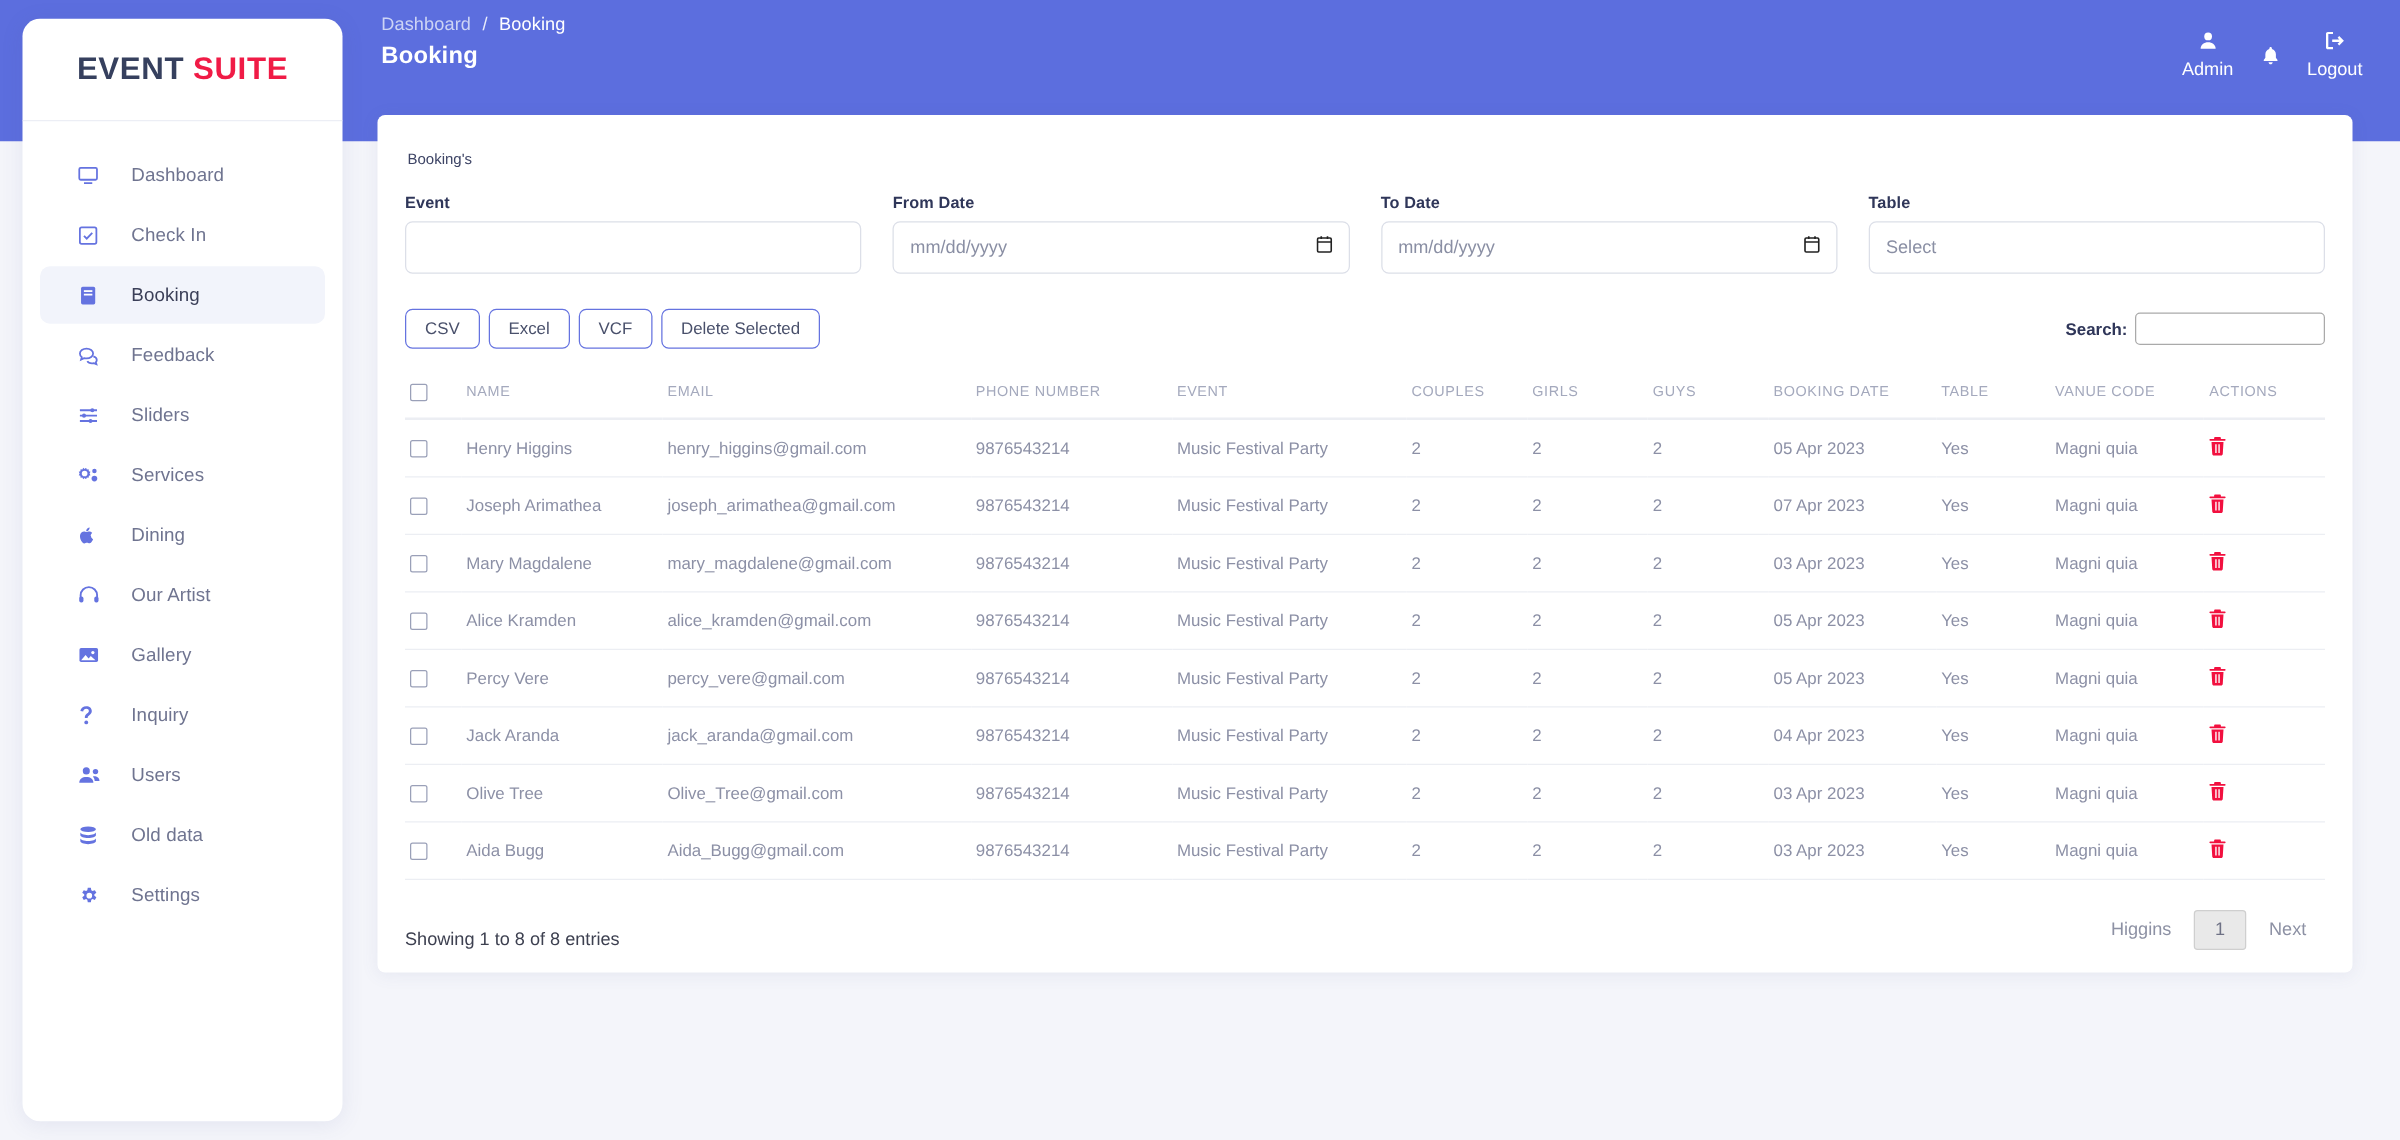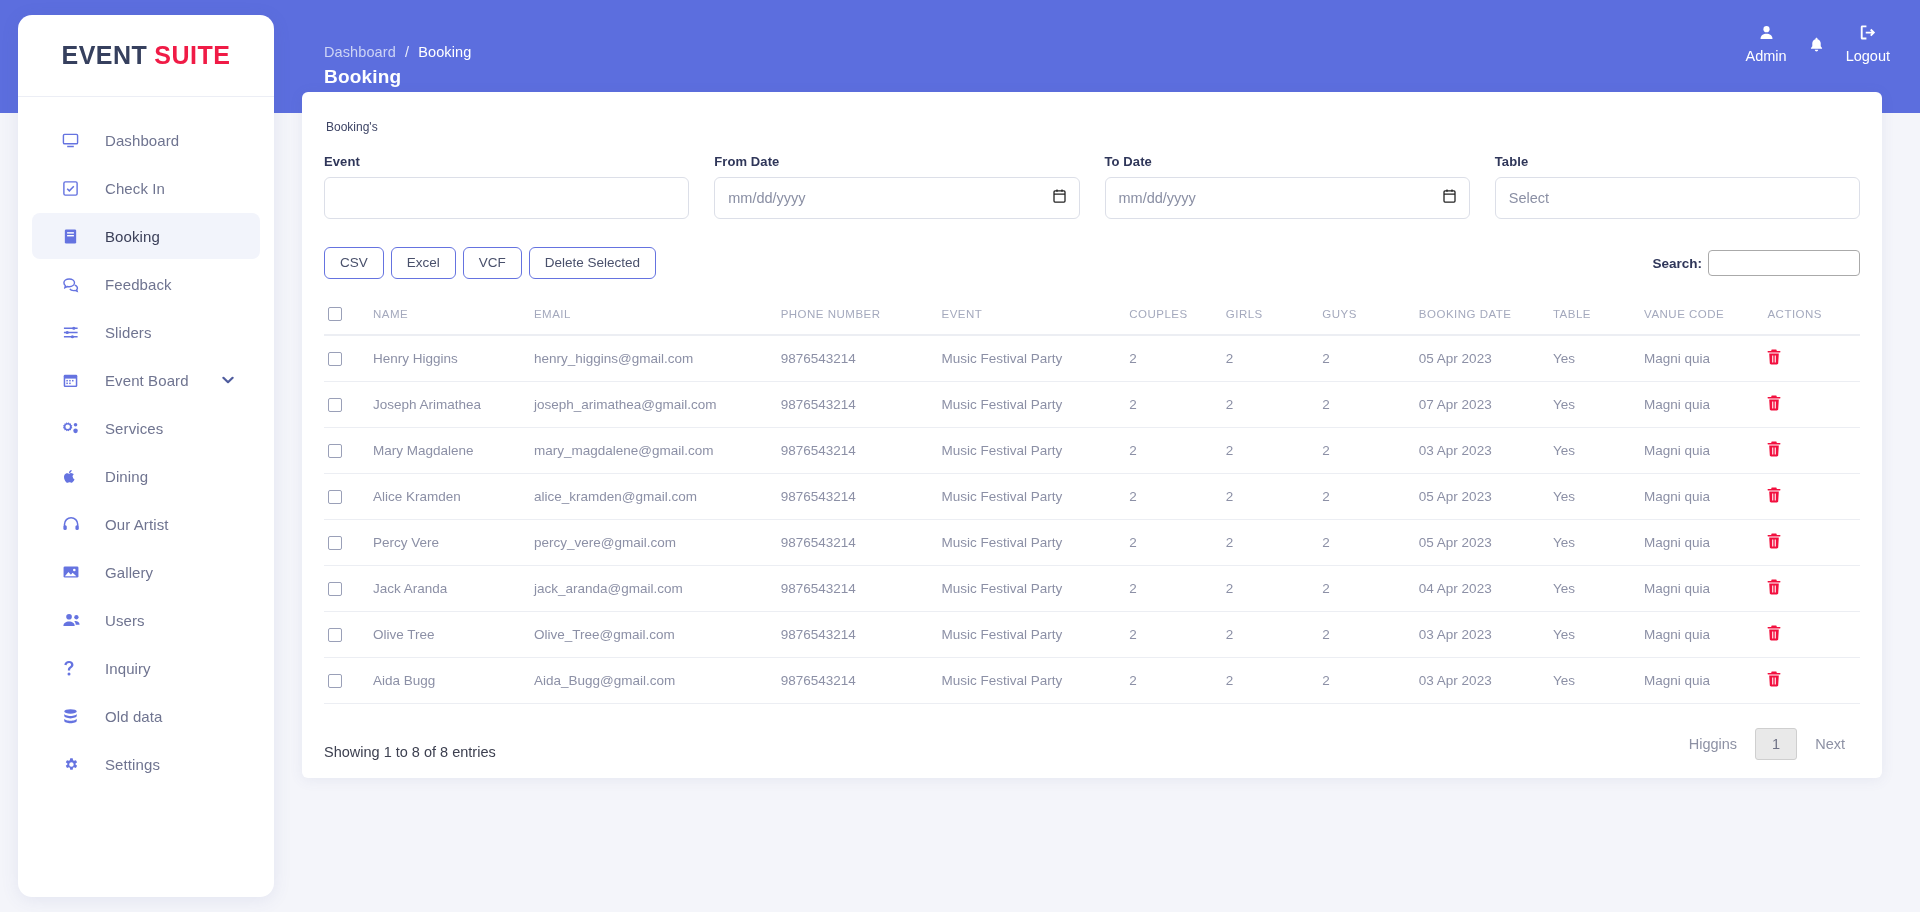--- a/index.html
+++ b/index.html
@@ -16,21 +16,21 @@
   }
   
   .header-band {
     position: absolute;
     left: 0; top: 0;
     width: 1920px; height: 113px;
     background: #5c6ede;
   }
   .breadcrumb-wrap {
     position: absolute;
-    left: 324px; top: 12px; margin-top: 32px;
+    left: 305px; top: 12px;
   }
   .breadcrumb {
     font-size: 14.5px;
     color: #d5daf6;
     letter-spacing: .1px;
     white-space: nowrap;
   }
   .breadcrumb .crumb-link { color: #cdd4f5; }
   .breadcrumb .crumb-sep { color: #e9ecfb; margin: 0 5px; }
   .breadcrumb .crumb-current { color: #ffffff; }
@@ -346,37 +346,20 @@
               <line x1="2" y1="13.5" x2="16.5" y2="13.5"></line>
               <circle cx="12.5" cy="4.5" r="1.7" fill="currentColor" stroke="none"></circle>
               <circle cx="5.5" cy="9" r="1.7" fill="currentColor" stroke="none"></circle>
               <circle cx="11" cy="13.5" r="1.7" fill="currentColor" stroke="none"></circle>
             </svg>
           </span>
           <span class="lbl">Sliders</span>
         </div>
         <div class="nav-item">
           <span class="ic">
-            <svg width="17" height="17" viewBox="0 0 18 18" fill="currentColor">
-              <rect x="1.8" y="3" width="14.4" height="13" rx="1.4"></rect>
-              <rect x="3.4" y="7" width="11.2" height="7.4" fill="#fff"></rect>
-              <rect x="4.6" y="8.4" width="1.6" height="1.6"></rect>
-              <rect x="7.6" y="8.4" width="1.6" height="1.6"></rect>
-              <rect x="10.6" y="8.4" width="1.6" height="1.6"></rect>
-              <rect x="4.6" y="11.2" width="1.6" height="1.6"></rect>
-              <rect x="7.6" y="11.2" width="1.6" height="1.6"></rect>
-            </svg>
-          </span>
-          <span class="lbl">Event Board</span>
-          <span class="chev"><svg width="12" height="8" viewBox="0 0 12 8" fill="none" stroke="currentColor" stroke-width="2.2" stroke-linecap="round" stroke-linejoin="round">
-              <path d="M1.4 1.8L6 6.2l4.6-4.4"></path>
-            </svg></span>
-        </div>
-        <div class="nav-item">
-          <span class="ic">
             <svg width="18" height="17" viewBox="0 0 19 18" fill="currentColor">
               <path d="M7.2 2.4l.7 1.4 1.5-.2.2 1.6 1.4.6-.8 1.4.8 1.4-1.4.6-.2 1.6-1.5-.2-.7 1.4-1.2-1-1.2 1-.7-1.4-1.5.2L2.4 9.2 1 8.6l.8-1.4L1 5.8l1.4-.6.2-1.6 1.5.2.7-1.4 1.2 1zM6 4.8a2.4 2.4 0 1 0 0 4.8 2.4 2.4 0 0 0 0-4.8z"></path>
               <circle cx="14.3" cy="5" r="1.9"></circle>
               <circle cx="14.3" cy="11.5" r="2.4"></circle>
             </svg>
           </span>
           <span class="lbl">Services</span>
         </div>
         <div class="nav-item">
           <span class="ic">
@@ -399,40 +382,40 @@
         </div>
         <div class="nav-item">
           <span class="ic">
             <svg width="18" height="16" viewBox="0 0 19 17" fill="currentColor">
               <rect x="1.6" y="2.6" width="15.8" height="11.8" rx="1.4"></rect>
               <circle cx="13" cy="6.4" r="1.4" fill="#fff"></circle>
               <path d="M3 13l3.8-4.6 2.6 3 1.8-2 4 3.6z" fill="#fff"></path>
             </svg>
           </span>
           <span class="lbl">Gallery</span>
+        </div>
+        <div class="nav-item">
+          <span class="ic">
+            <svg width="14" height="17" viewBox="0 0 14 18" fill="currentColor">
+              <path d="M7 1C4.4 1 2.4 2.5 2 5l2.4.5C4.7 4 5.6 3.2 7 3.2c1.3 0 2.2.7 2.2 1.8 0 .9-.5 1.4-1.6 2.2C6.2 8.3 5.7 9.2 5.8 11h2.4c0-1.1.3-1.6 1.4-2.4 1.4-1 2.1-1.9 2.1-3.5C11.7 2.7 9.9 1 7 1z"></path>
+              <circle cx="7" cy="14.8" r="1.6"></circle>
+            </svg>
+          </span>
+          <span class="lbl">Inquiry</span>
         </div>
         <div class="nav-item">
           <span class="ic">
             <svg width="19" height="16" viewBox="0 0 20 17" fill="currentColor">
               <circle cx="7.4" cy="5" r="3"></circle>
               <path d="M1.4 15c0-3.2 2.6-4.9 6-4.9s6 1.7 6 4.9z"></path>
               <circle cx="15.2" cy="5.6" r="2.3"></circle>
               <path d="M14 9.6c2.6 0 4.6 1.4 4.6 3.9h-4.1c0-1.6-.6-2.9-1.6-3.8a5 5 0 0 1 1.1-.1z"></path>
             </svg>
           </span>
           <span class="lbl">Users</span>
-        </div>
-        <div class="nav-item">
-          <span class="ic">
-            <svg width="14" height="17" viewBox="0 0 14 18" fill="currentColor">
-              <path d="M7 1C4.4 1 2.4 2.5 2 5l2.4.5C4.7 4 5.6 3.2 7 3.2c1.3 0 2.2.7 2.2 1.8 0 .9-.5 1.4-1.6 2.2C6.2 8.3 5.7 9.2 5.8 11h2.4c0-1.1.3-1.6 1.4-2.4 1.4-1 2.1-1.9 2.1-3.5C11.7 2.7 9.9 1 7 1z"></path>
-              <circle cx="7" cy="14.8" r="1.6"></circle>
-            </svg>
-          </span>
-          <span class="lbl">Inquiry</span>
         </div>
         <div class="nav-item">
           <span class="ic">
             <svg width="17" height="17" viewBox="0 0 18 18" fill="currentColor">
               <ellipse cx="9" cy="3.6" rx="6.6" ry="2.4"></ellipse>
               <path d="M2.4 6.2c0 1.3 3 2.4 6.6 2.4s6.6-1.1 6.6-2.4v2.4c0 1.3-3 2.4-6.6 2.4s-6.6-1.1-6.6-2.4z"></path>
               <path d="M2.4 11.2c0 1.3 3 2.4 6.6 2.4s6.6-1.1 6.6-2.4v2.6c0 1.3-3 2.4-6.6 2.4s-6.6-1.1-6.6-2.4z"></path>
             </svg>
           </span>
           <span class="lbl">Old data</span>

